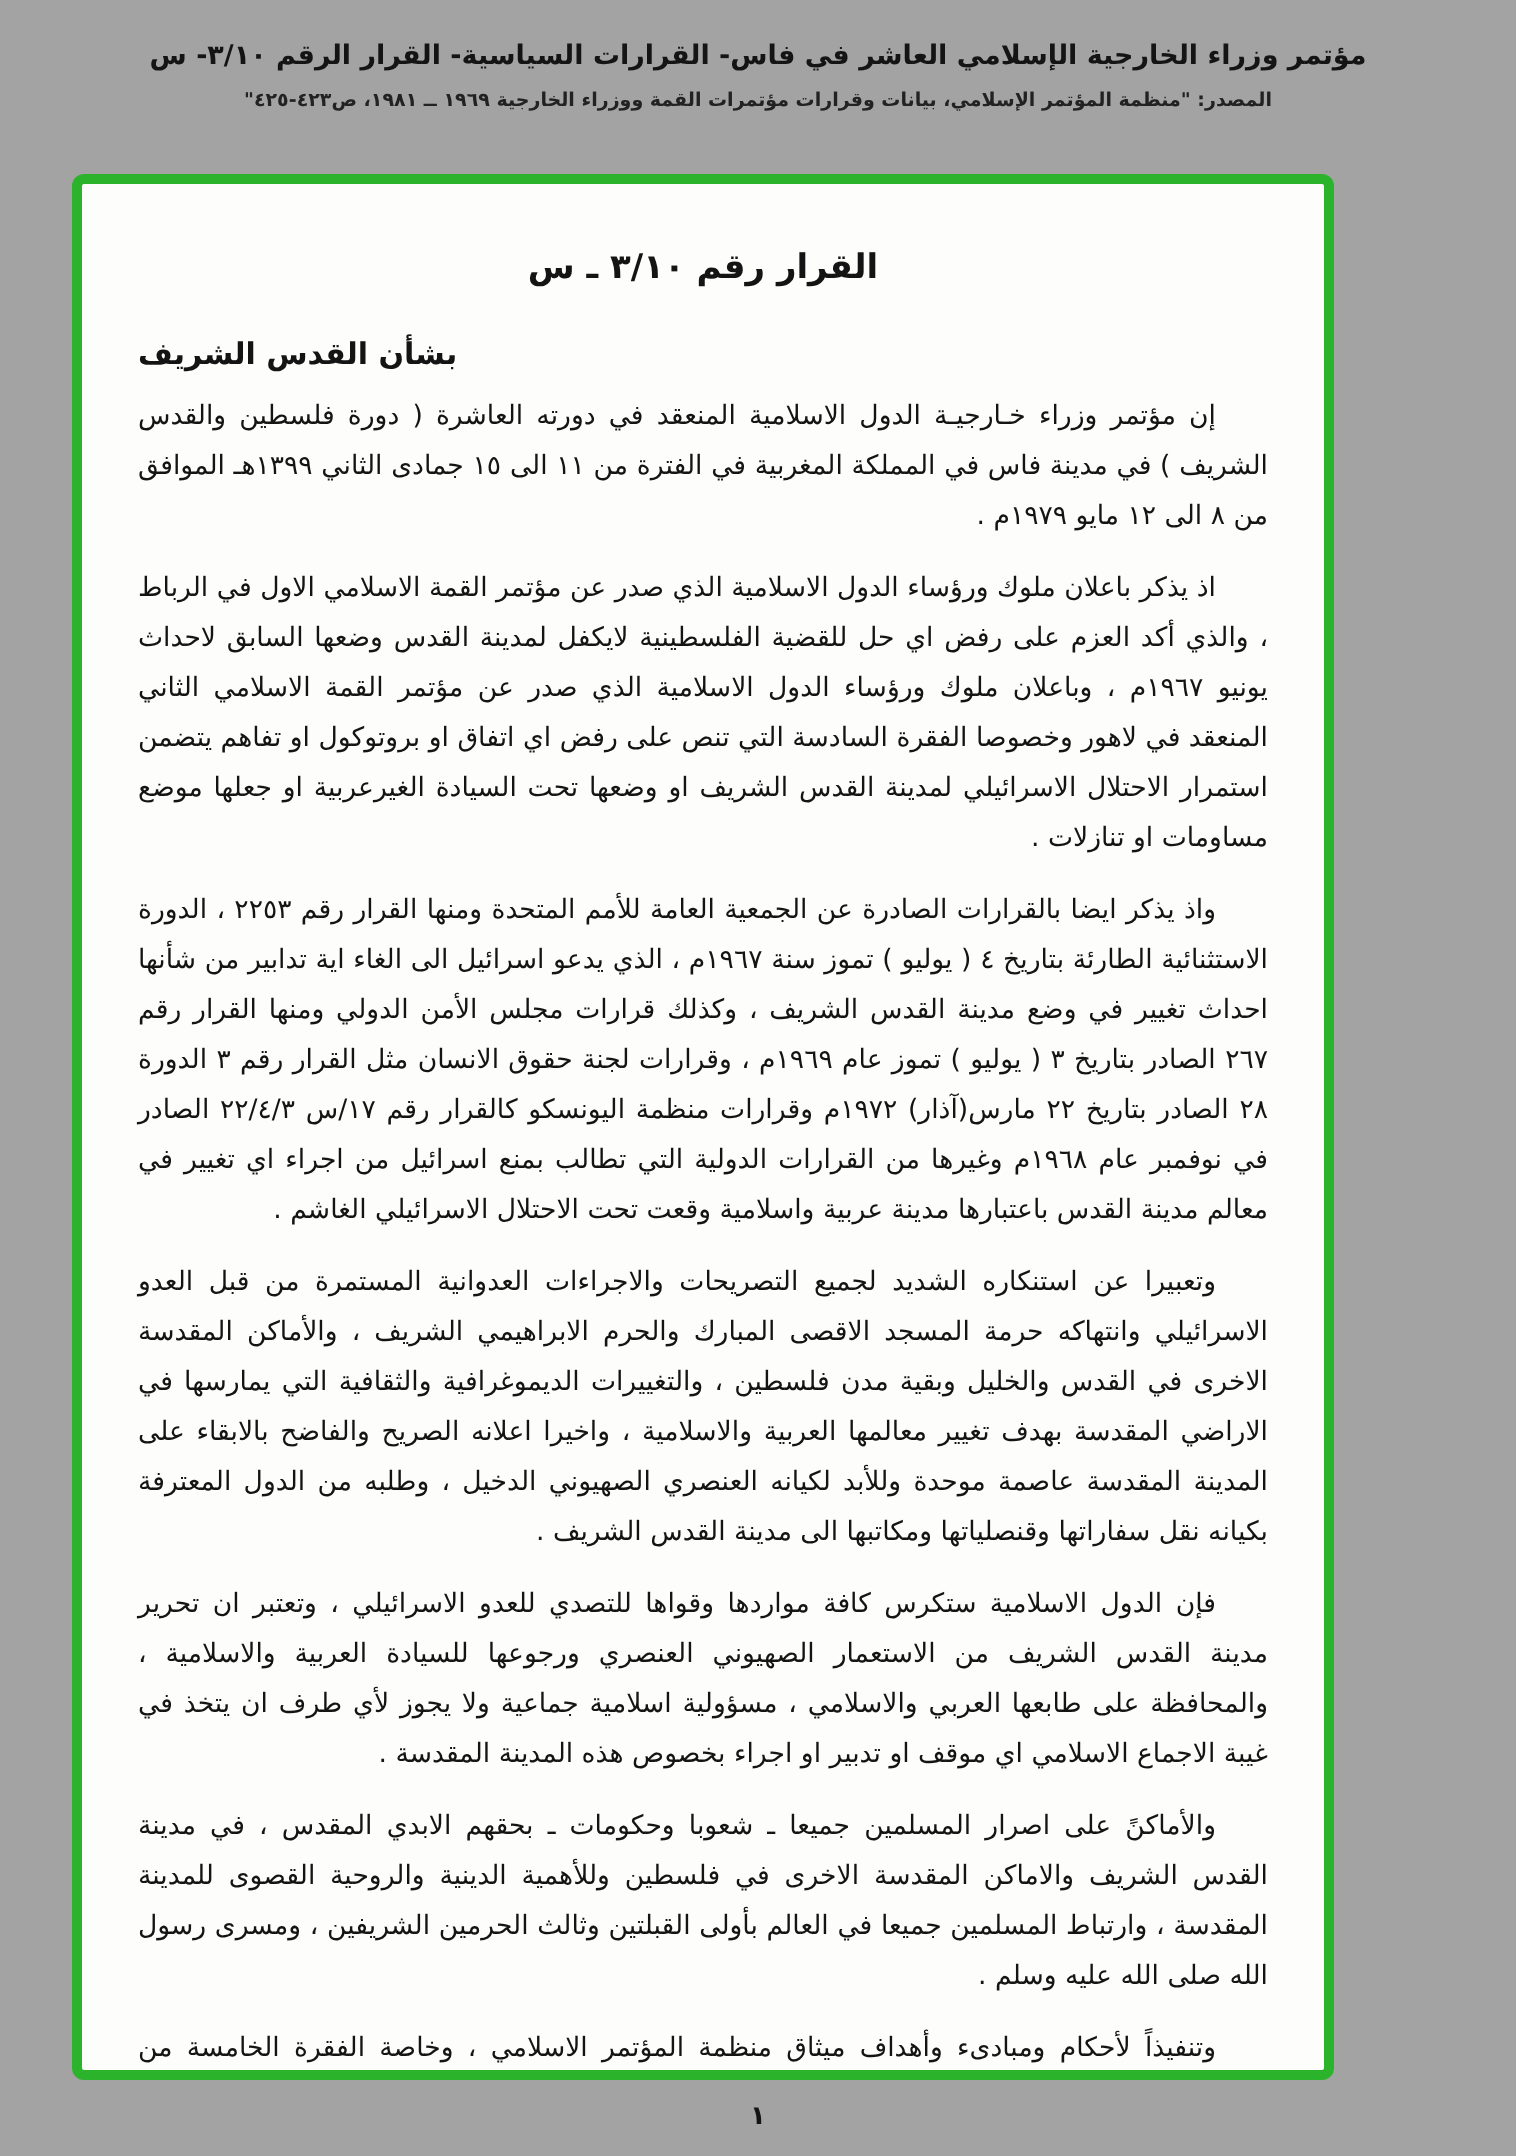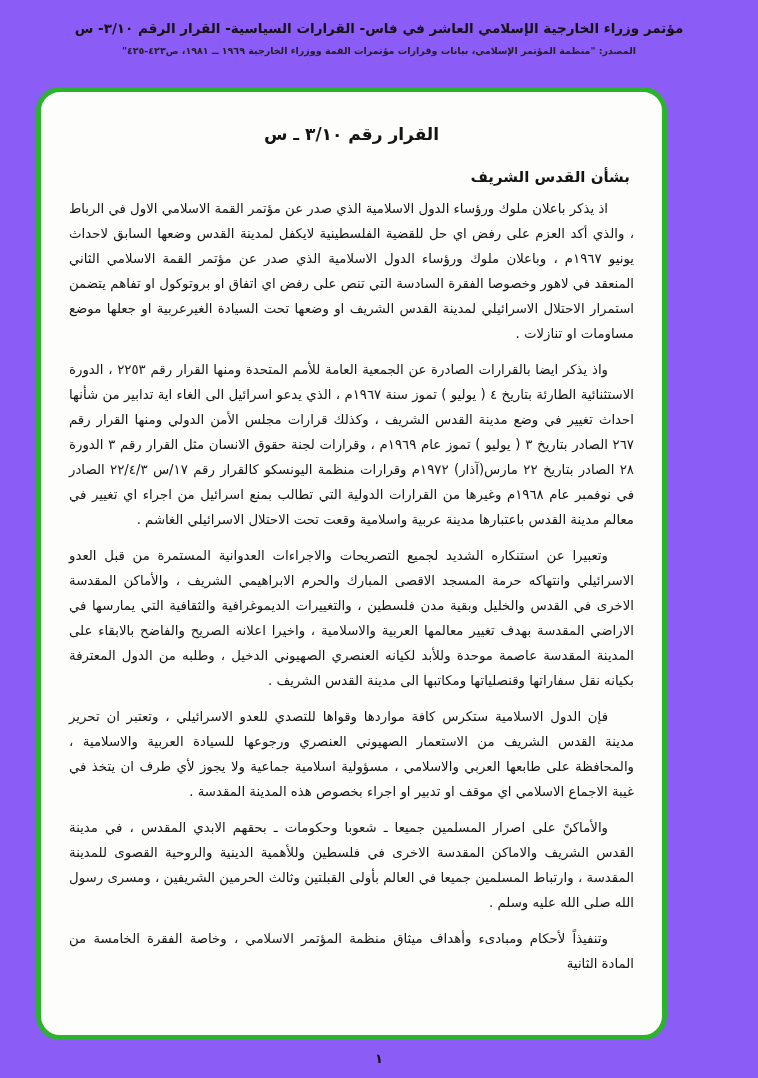--- a/index.html
+++ b/index.html
@@ -5,21 +5,21 @@
   html, body {
     margin: 0;
     padding: 0;
     background: #fbfbf9;
     font-family: "DejaVu Sans", sans-serif;
   }
   .page {
     position: relative;
     width: 758px;
     height: 1078px;
-    background: #8b5cf6;
+    background: #a3a3a3;
     direction: rtl;
     overflow: hidden;
     color: #141414;
   }
   .header {
     padding-top: 20px;
     text-align: center;
   }
   .header-line1 {
     font-size: 13.5px;
@@ -33,33 +33,33 @@
     color: #222;
   }
   .green-box {
     position: absolute;
     top: 87px;
     left: 36px;
     width: 631px;
     height: 953px;
     box-sizing: border-box;
     border: 5px solid #2cb32c;
-    border-radius: 24px;
+    border-radius: 6px;
     background: #fdfdfb;
     padding: 16px 28px 10px 28px;
     overflow: hidden;
   }
   .res-title {
     text-align: center;
     font-size: 17px;
     font-weight: bold;
     margin-top: 16px;
   }
   .res-subtitle {
-    text-align: right;
+    text-align: left;
     font-size: 15px;
     font-weight: bold;
     margin: 24px 4px 6px 0;
   }
   .para {
     font-size: 13.3px;
     line-height: 1.88;
     text-align: justify;
     margin: 11px 0 11px 0;
     text-indent: 26px;
@@ -84,20 +84,21 @@
 
   <div class="header">
     <div class="header-line1">مؤتمر وزراء الخارجية الإسلامي العاشر في فاس- القرارات السياسية- القرار الرقم ٣/١٠- س</div>
     <div class="header-line2">المصدر: "منظمة المؤتمر الإسلامي، بيانات وقرارات مؤتمرات القمة ووزراء الخارجية ١٩٦٩ ــ ١٩٨١، ص٤٢٣-٤٢٥"</div>
   </div>
 
   <div class="green-box">
     <div class="res-title">القرار رقم ٣/١٠ ـ س</div>
     <div class="res-subtitle">بشأن القدس الشريف</div>
 
+    <p class="para"><span class="lead"></span><span>إن مؤتمر وزراء خـارجيـة الدول الاسلامية المنعقد في دورته العاشرة ( دورة فلسطين والقدس الشريف ) في مدينة فاس في المملكة المغربية في الفترة من ١١ الى ١٥ جمادى الثاني ١٣٩٩هـ الموافق من ٨ الى ١٢ مايو ١٩٧٩م .</span></p>
 
     <p class="para"><span class="lead"></span><span>اذ يذكر باعلان ملوك ورؤساء الدول الاسلامية الذي صدر عن مؤتمر القمة الاسلامي الاول في الرباط ، والذي أكد العزم على رفض اي حل للقضية الفلسطينية لايكفل لمدينة القدس وضعها السابق لاحداث يونيو ١٩٦٧م ، وباعلان ملوك ورؤساء الدول الاسلامية الذي صدر عن مؤتمر القمة الاسلامي الثاني المنعقد في لاهور وخصوصا الفقرة السادسة التي تنص على رفض اي اتفاق او بروتوكول او تفاهم يتضمن استمرار الاحتلال الاسرائيلي لمدينة القدس الشريف او وضعها تحت السيادة الغيرعربية او جعلها موضع مساومات او تنازلات .</span></p>
 
     <p class="para"><span class="lead"></span><span>واذ يذكر ايضا بالقرارات الصادرة عن الجمعية العامة للأمم المتحدة ومنها القرار رقم ٢٢٥٣ ، الدورة الاستثنائية الطارئة بتاريخ ٤ ( يوليو ) تموز سنة ١٩٦٧م ، الذي يدعو اسرائيل الى الغاء اية تدابير من شأنها احداث تغيير في وضع مدينة القدس الشريف ، وكذلك قرارات مجلس الأمن الدولي ومنها القرار رقم ٢٦٧ الصادر بتاريخ ٣ ( يوليو ) تموز عام ١٩٦٩م ، وقرارات لجنة حقوق الانسان مثل القرار رقم ٣ الدورة ٢٨ الصادر بتاريخ ٢٢ مارس(آذار) ١٩٧٢م وقرارات منظمة اليونسكو كالقرار رقم ١٧/س ٢٢/٤/٣ الصادر في نوفمبر عام ١٩٦٨م وغيرها من القرارات الدولية التي تطالب بمنع اسرائيل من اجراء اي تغيير في معالم مدينة القدس باعتبارها مدينة عربية واسلامية وقعت تحت الاحتلال الاسرائيلي الغاشم .</span></p>
 
     <p class="para"><span class="lead"></span><span>وتعبيرا عن استنكاره الشديد لجميع التصريحات والاجراءات العدوانية المستمرة من قبل العدو الاسرائيلي وانتهاكه حرمة المسجد الاقصى المبارك والحرم الابراهيمي الشريف ، والأماكن المقدسة الاخرى في القدس والخليل وبقية مدن فلسطين ، والتغييرات الديموغرافية والثقافية التي يمارسها في الاراضي المقدسة بهدف تغيير معالمها العربية والاسلامية ، واخيرا اعلانه الصريح والفاضح بالابقاء على المدينة المقدسة عاصمة موحدة وللأبد لكيانه العنصري الصهيوني الدخيل ، وطلبه من الدول المعترفة بكيانه نقل سفاراتها وقنصلياتها ومكاتبها الى مدينة القدس الشريف .</span></p>
 
     <p class="para"><span class="lead">فإن</span><span> الدول الاسلامية ستكرس كافة مواردها وقواها للتصدي للعدو الاسرائيلي ، وتعتبر ان تحرير مدينة القدس الشريف من الاستعمار الصهيوني العنصري ورجوعها للسيادة العربية والاسلامية ، والمحافظة على طابعها العربي والاسلامي ، مسؤولية اسلامية جماعية ولا يجوز لأي طرف ان يتخذ في غيبة الاجماع الاسلامي اي موقف او تدبير او اجراء بخصوص هذه المدينة المقدسة .</span></p>
 
     <p class="para"><span class="lead">والأماكنً</span><span> على اصرار المسلمين جميعا ـ شعوبا وحكومات ـ بحقهم الابدي المقدس ، في مدينة القدس الشريف والاماكن المقدسة الاخرى في فلسطين وللأهمية الدينية والروحية القصوى للمدينة المقدسة ، وارتباط المسلمين جميعا في العالم بأولى القبلتين وثالث الحرمين الشريفين ، ومسرى رسول الله صلى الله عليه وسلم .</span></p>

